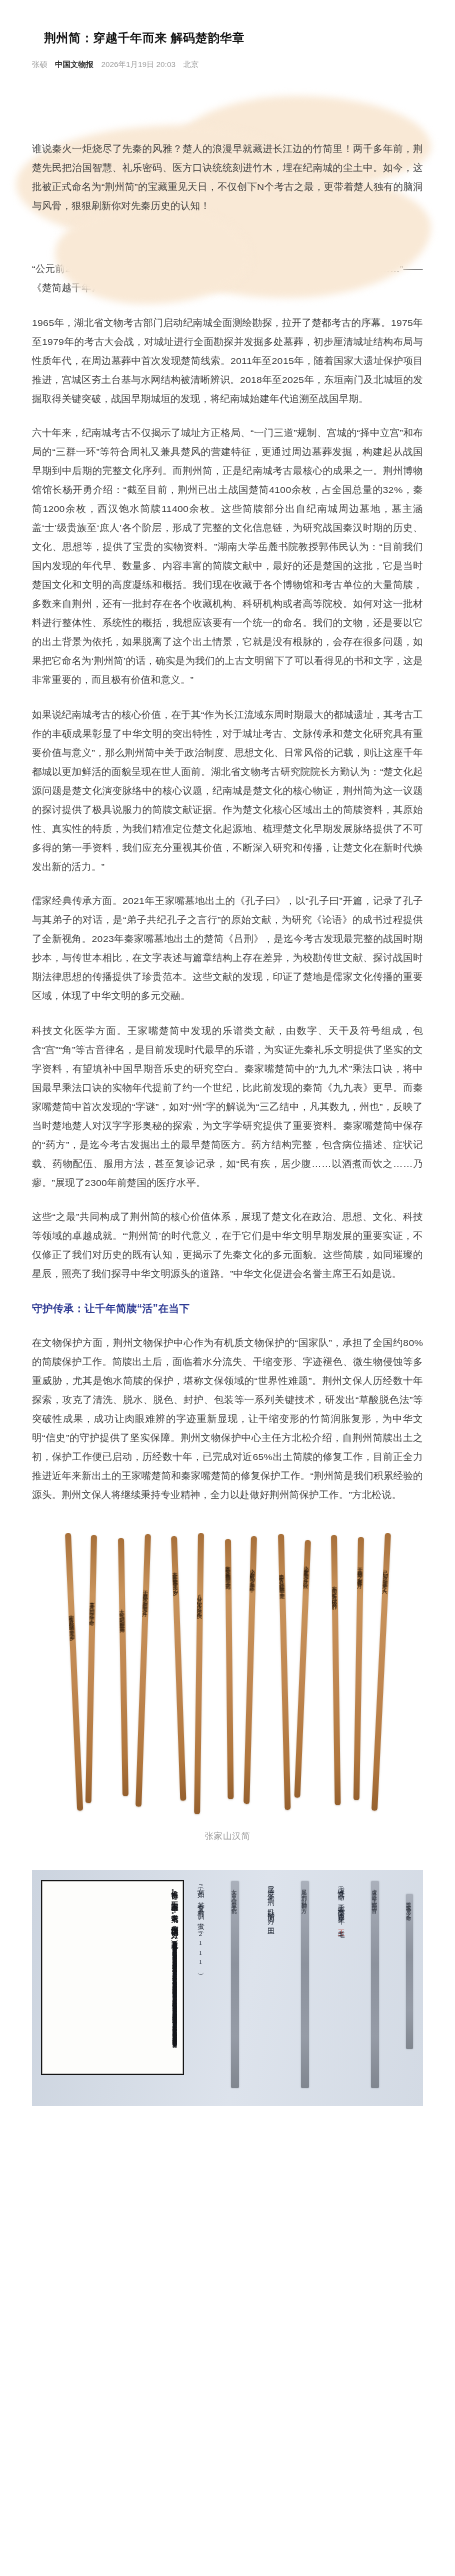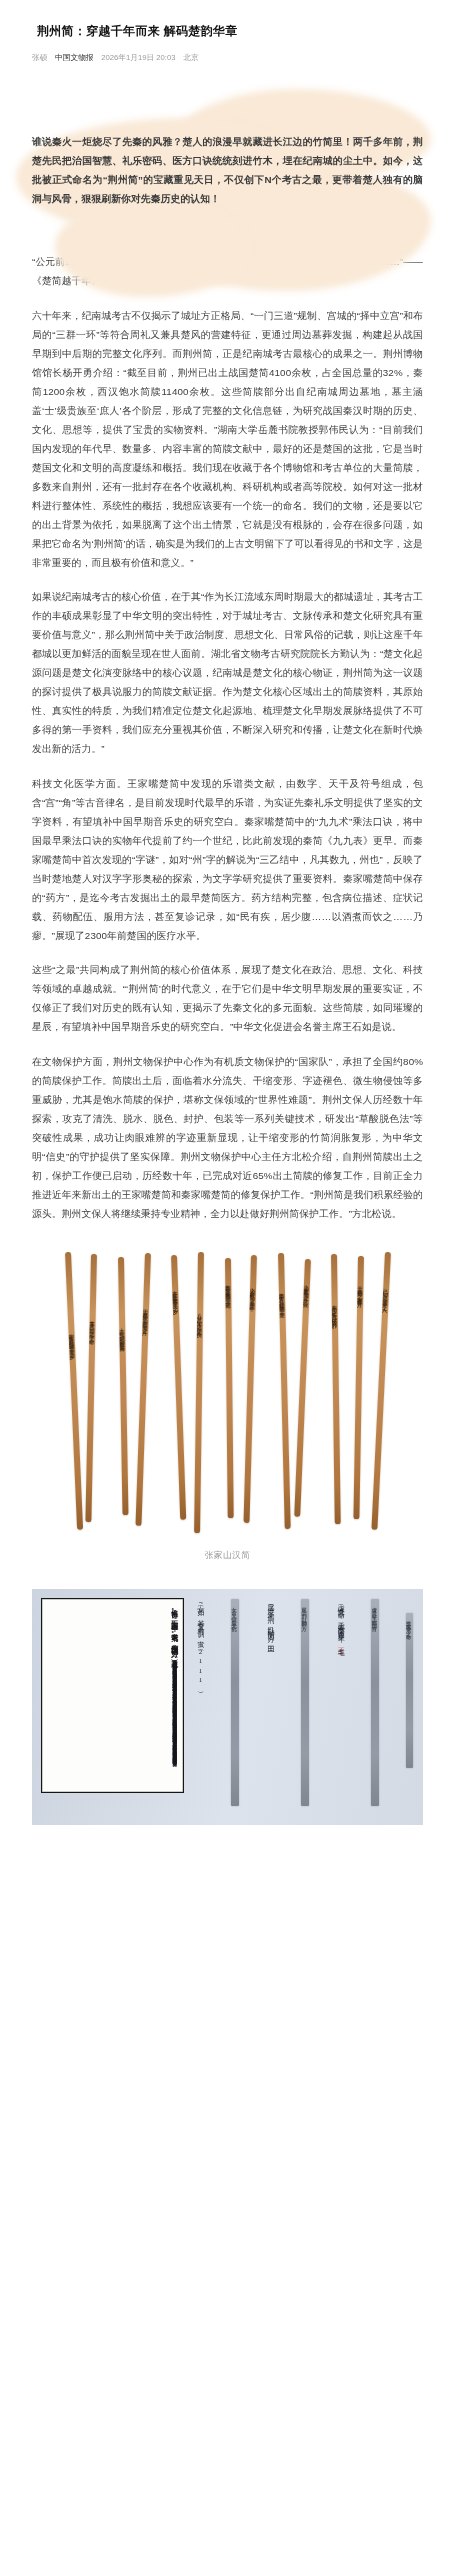--- a/index.html
+++ b/index.html
@@ -1,24 +1,24 @@
 <!DOCTYPE html>
 <html style="font-size:8.2px"><head>
 <meta charset="utf-8">
 <style>
   html,body{margin:0;padding:0;background:#ffffff;}
   body{width:455px;height:3298px;overflow:hidden;font-family:"Liberation Sans",sans-serif;}
   .page{box-sizing:border-box;width:455px;height:3298px;padding:17.5px 32px 0 32px;overflow:hidden;position:relative;background:#fff;}
-  .title{font-size:12px;font-weight:700;color:#141414;line-height:16.5px;margin:5px;letter-spacing:0.3px;}
+  .title{font-size:12px;font-weight:700;color:#141414;line-height:16.5px;margin:12px;letter-spacing:0.3px;}
   .byline{margin-top:14px;font-size:7.7px;color:#9b9b9b;display:flex;align-items:flex-start;gap:7.7px;white-space:nowrap;}
-  .byline .source{color:#2f2f2f;font-weight:400;cursor:pointer;}
+  .byline .source{color:#2f2f2f;font-weight:700;cursor:pointer;}
   .para{font-size:9.8px;line-height:19px;color:#3c3c3c;margin:15.5px 0 0 0;text-align:justify;letter-spacing:0.1px;}
   .section-h{font-size:10.3px;line-height:19px;font-weight:700;color:#2f3b94;margin:15.5px 0 0 0;letter-spacing:0.2px;}
   
-  .intro-wrap{position:relative;margin-top:69px;font-weight:bold;}
+  .intro-wrap{position:relative;margin-top:69px;}
   .blob{position:absolute;background:#f9e9d6;filter:blur(3.6px);z-index:0;}
   .blob.b1{top:-43px;left:36%;width:66%;height:93px;border-radius:48% 52% 55% 45%/60% 55% 45% 40%;}
   .blob.b2{top:-14.4px;left:-4%;width:78%;height:118px;border-radius:55% 45% 50% 50%/50% 60% 40% 50%;}
   .blob.b3{top:30px;left:26%;width:76%;height:129px;border-radius:45% 55% 48% 52%/55% 45% 55% 45%;}
   .blob.b4{top:67px;left:6%;width:50%;height:98px;border-radius:52% 48% 55% 45%/48% 55% 45% 52%;}
   .intro-para{position:relative;z-index:1;margin-top:0;}
   .quote-para{margin-top:44px;}
   
   .fig{margin:0;}
   .slips-fig{margin-top:29px;}
@@ -53,24 +53,27 @@
 
   <div id="content">
       <div class="intro-wrap">
         <div class="blob b1"></div>
         <div class="blob b2"></div>
         <div class="blob b3"></div>
         <div class="blob b4"></div>
         <p class="para intro-para">谁说秦火一炬烧尽了先秦的风雅？楚人的浪漫早就藏进长江边的竹简里！两千多年前，荆楚先民把治国智慧、礼乐密码、医方口诀统统刻进竹木，埋在纪南城的尘土中。如今，这批被正式命名为“荆州简”的宝藏重见天日，不仅创下N个考古之最，更带着楚人独有的脑洞与风骨，狠狠刷新你对先秦历史的认知！</p>
       </div>
       <p class="para quote-para">“公元前213年，秦火焚尽诗书经纬；楚人却在长江的褶皱里，埋藏了另一种春秋……”——《楚简越千年》</p>
+      <p class="para">1965年，湖北省文物考古部门启动纪南城全面测绘勘探，拉开了楚都考古的序幕。1975年至1979年的考古大会战，对城址进行全面勘探并发掘多处墓葬，初步厘清城址结构布局与性质年代，在周边墓葬中首次发现楚简线索。2011年至2015年，随着国家大遗址保护项目推进，宫城区夯土台基与水网结构被清晰辨识。2018年至2025年，东垣南门及北城垣的发掘取得关键突破，战国早期城垣的发现，将纪南城始建年代追溯至战国早期。</p>
       <p class="para">六十年来，纪南城考古不仅揭示了城址方正格局、“一门三道”规制、宫城的“择中立宫”和布局的“三群一环”等符合周礼又兼具楚风的营建特征，更通过周边墓葬发掘，构建起从战国早期到中后期的完整文化序列。而荆州简，正是纪南城考古最核心的成果之一。荆州博物馆馆长杨开勇介绍：“截至目前，荆州已出土战国楚简4100余枚，占全国总量的32%，秦简1200余枚，西汉饱水简牍11400余枚。这些简牍部分出自纪南城周边墓地，墓主涵盖‘士’级贵族至‘庶人’各个阶层，形成了完整的文化信息链，为研究战国秦汉时期的历史、文化、思想等，提供了宝贵的实物资料。”湖南大学岳麓书院教授郭伟民认为：“目前我们国内发现的年代早、数量多、内容丰富的简牍文献中，最好的还是楚国的这批，它是当时楚国文化和文明的高度凝练和概括。我们现在收藏于各个博物馆和考古单位的大量简牍，多数来自荆州，还有一批封存在各个收藏机构、科研机构或者高等院校。如何对这一批材料进行整体性、系统性的概括，我想应该要有一个统一的命名。我们的文物，还是要以它的出土背景为依托，如果脱离了这个出土情景，它就是没有根脉的，会存在很多问题，如果把它命名为‘荆州简’的话，确实是为我们的上古文明留下了可以看得见的书和文字，这是非常重要的，而且极有价值和意义。”</p>
       <p class="para">如果说纪南城考古的核心价值，在于其“作为长江流域东周时期最大的都城遗址，其考古工作的丰硕成果彰显了中华文明的突出特性，对于城址考古、文脉传承和楚文化研究具有重要价值与意义”，那么荆州简中关于政治制度、思想文化、日常风俗的记载，则让这座千年都城以更加鲜活的面貌呈现在世人面前。湖北省文物考古研究院院长方勤认为：“楚文化起源问题是楚文化演变脉络中的核心议题，纪南城是楚文化的核心物证，荆州简为这一议题的探讨提供了极具说服力的简牍文献证据。作为楚文化核心区域出土的简牍资料，其原始性、真实性的特质，为我们精准定位楚文化起源地、梳理楚文化早期发展脉络提供了不可多得的第一手资料，我们应充分重视其价值，不断深入研究和传播，让楚文化在新时代焕发出新的活力。”</p>
+      <p class="para">儒家经典传承方面。2021年王家嘴墓地出土的《孔子曰》，以“孔子曰”开篇，记录了孔子与其弟子的对话，是“弟子共纪孔子之言行”的原始文献，为研究《论语》的成书过程提供了全新视角。2023年秦家嘴墓地出土的楚简《吕刑》，是迄今考古发现最完整的战国时期抄本，与传世本相比，在文字表述与篇章结构上存在差异，为校勘传世文献、探讨战国时期法律思想的传播提供了珍贵范本。这些文献的发现，印证了楚地是儒家文化传播的重要区域，体现了中华文明的多元交融。</p>
       <p class="para">科技文化医学方面。王家嘴楚简中发现的乐谱类文献，由数字、天干及符号组成，包含“宫”“角”等古音律名，是目前发现时代最早的乐谱，为实证先秦礼乐文明提供了坚实的文字资料，有望填补中国早期音乐史的研究空白。秦家嘴楚简中的“九九术”乘法口诀，将中国最早乘法口诀的实物年代提前了约一个世纪，比此前发现的秦简《九九表》更早。而秦家嘴楚简中首次发现的“字谜”，如对“州”字的解说为“三乙结中，凡其数九，州也”，反映了当时楚地楚人对汉字字形奥秘的探索，为文字学研究提供了重要资料。秦家嘴楚简中保存的“药方”，是迄今考古发掘出土的最早楚简医方。药方结构完整，包含病位描述、症状记载、药物配伍、服用方法，甚至复诊记录，如“民有疾，居少腹……以酒煮而饮之……乃瘳。”展现了2300年前楚国的医疗水平。</p>
-      <p class="para">这些“之最”共同构成了荆州简的核心价值体系，展现了楚文化在政治、思想、文化、科技等领域的卓越成就。“‘荆州简’的时代意义，在于它们是中华文明早期发展的重要实证，不仅修正了我们对历史的既有认知，更揭示了先秦文化的多元面貌。这些简牍，如同璀璨的星辰，有望填补中国早期音乐史的研究空白。”中华文化促进会名誉主席王石如是说。</p>
+      <p class="para">这些“之最”共同构成了荆州简的核心价值体系，展现了楚文化在政治、思想、文化、科技等领域的卓越成就。“‘荆州简’的时代意义，在于它们是中华文明早期发展的重要实证，不仅修正了我们对历史的既有认知，更揭示了先秦文化的多元面貌。这些简牍，如同璀璨的星辰，照亮了我们探寻中华文明源头的道路。”中华文化促进会名誉主席王石如是说。</p>
+      <h2 class="section-h">守护传承：让千年简牍“活”在当下</h2>
       <p class="para">在文物保护方面，荆州文物保护中心作为有机质文物保护的“国家队”，承担了全国约80%的简牍保护工作。简牍出土后，面临着水分流失、干缩变形、字迹褪色、微生物侵蚀等多重威胁，尤其是饱水简牍的保护，堪称文保领域的“世界性难题”。荆州文保人历经数十年探索，攻克了清洗、脱水、脱色、封护、包装等一系列关键技术，研发出“草酸脱色法”等突破性成果，成功让肉眼难辨的字迹重新显现，让干缩变形的竹简润胀复形，为中华文明“信史”的守护提供了坚实保障。荆州文物保护中心主任方北松介绍，自荆州简牍出土之初，保护工作便已启动，历经数十年，已完成对近65%出土简牍的修复工作，目前正全力推进近年来新出土的王家嘴楚简和秦家嘴楚简的修复保护工作。“荆州简是我们积累经验的源头。荆州文保人将继续秉持专业精神，全力以赴做好荆州简保护工作。”方北松说。</p>
       <figure class="fig slips-fig">
         <div class="slips-row">
           <div class="slip" style="width: 5.7px; height: 278px; margin-top: 0px; transform: rotate(-2.5deg); transform-origin: center top;">
             <div class="glyphs" style="padding-top: 77px;">宋客盛公聘于楚之岁</div>
           </div>
           <div class="slip" style="width: 5.7px; height: 268px; margin-top: 2.1px; transform: rotate(1.2deg); transform-origin: center top;">
             <div class="glyphs" style="padding-top: 62px;">享月己酉之日王命</div>
           </div>
           <div class="slip" style="width: 5.7px; height: 258px; margin-top: 5.2px; transform: rotate(-1deg); transform-origin: center top;">

